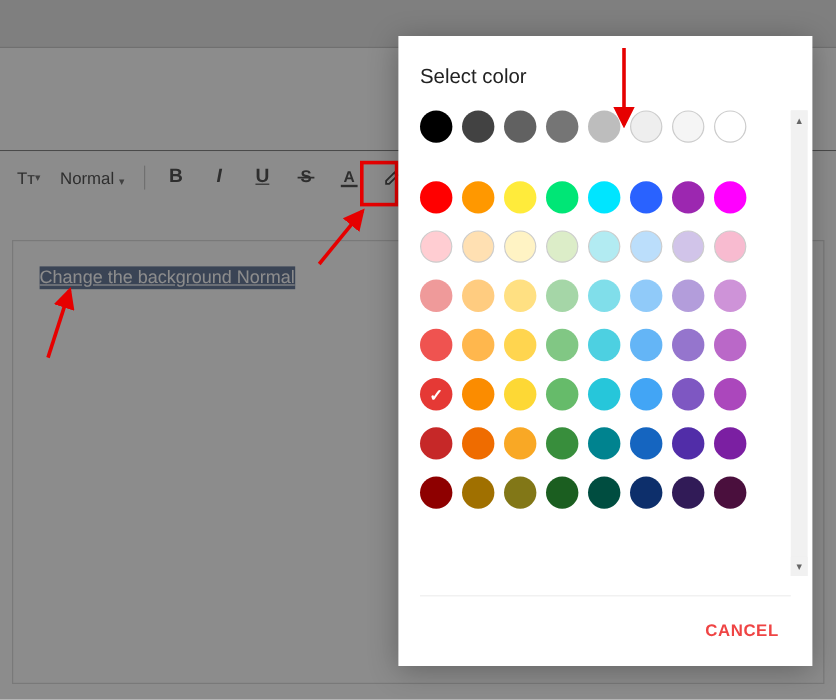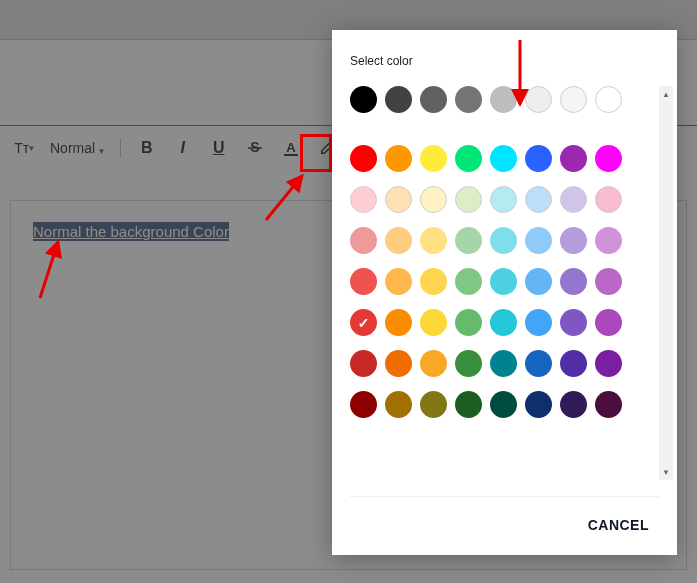--- a/index.html
+++ b/index.html
@@ -11,32 +11,32 @@
 .toolbar { display: flex; align-items: center; padding: 8px 10px; gap: 8px; background: #fff; position: relative; }
 .tb-btn { display: flex; align-items: center; justify-content: center; width: 28px; height: 28px; color: #555; cursor: pointer; }
 .tb-sep { width: 1px; height: 20px; background: #ccc; margin: 0 4px; }
 .format-dd { display: flex; align-items: flex-end; gap: 4px; color: #555; font-size: 14px; padding: 0 4px; }
 .caret { font-size: 9px; color: #777; }
 .red-box { position: absolute; border: 3px solid #e60000; z-index: 6; pointer-events: none; }
 .editor { margin: 30px 10px 0 10px; background: #fff; min-height: 370px; padding: 22px; border: 1px solid #ddd; }
 .sel-text { background: #6b7c9c; color: #fff; text-decoration: underline; font-size: 15px; padding: 1px 0; }
 .arrow { position: absolute; z-index: 7; pointer-events: none; }
 .dialog { position: absolute; top: 30px; left: 332px; width: 345px; height: 525px; background: #fff; box-shadow: 0 4px 24px rgba(0,0,0,0.3); z-index: 10; padding: 24px 18px 16px 18px; display: flex; flex-direction: column; }
-.dlg-title { font-size: 12px; color: #222; margin-bottom: 18px; }
+.dlg-title { font-size: 17px; color: #222; margin-bottom: 18px; }
 .palette-wrap { position: relative; flex: 1; }
 .palette { display: flex; flex-direction: column; gap: 14px; }
 .row { display: flex; gap: 8px; }
 .sw { width: 27px; height: 27px; border-radius: 50%; cursor: pointer; position: relative; }
 .sw.bordered { border: 1px solid #ccc; }
 .sw.selected::after { content: "✓"; color: #fff; font-size: 14px; font-weight: bold; position: absolute; top: 50%; left: 50%; transform: translate(-50%, -50%); }
 .scrollbar { position: absolute; right: -14px; top: 0; width: 14px; height: 100%; background: #f1f1f1; }
 .scroll-up, .scroll-down { height: 16px; display: flex; align-items: center; justify-content: center; font-size: 9px; color: #666; background: #f1f1f1; }
 .scroll-track { position: absolute; top: 16px; bottom: 16px; left: 0; right: 0; }
 .dlg-footer { border-top: 1px solid #eee; margin-top: 16px; padding-top: 14px; text-align: right; }
-.cancel-btn { color: #0f172a; font-weight: 600; font-size: 14px; letter-spacing: 0.5px; background: none; border: none; cursor: pointer; padding: 6px 10px; }
+.cancel-btn { color: #ef4444; font-weight: 600; font-size: 14px; letter-spacing: 0.5px; background: none; border: none; cursor: pointer; padding: 6px 10px; }
 </style>
 </head>
 <body>
 
 <div class="top-band"></div>
 <div class="gap"></div>
 <div class="divider-line"></div>
 
 <div class="toolbar">
   <div class="tb-btn">
@@ -70,21 +70,21 @@
       </svg>
   </div>
   <div class="tb-btn" style="position:relative;">
     <svg width="18" height="18" viewBox="0 0 24 24">
         <path fill="#555" d="M18.85 8.54l-3.39-3.39c-.39-.39-1.02-.39-1.41 0L4 15.2V20h4.8l10.05-10.05c.39-.39.39-1.02 0-1.41zM7.97 18H6v-1.97l8.08-8.08 1.97 1.97L7.97 18z"></path>
       </svg>
   </div>
 </div>
 
 <div class="editor">
-  <span class="sel-text">Normal the background Color</span>
+  <span class="sel-text">Change the background Normal</span>
 </div>
 
 <div class="overlay"></div>
 
 <div class="red-box" style="top:134px;left:300px;width:32px;height:38px;"></div>
 
 <svg class="arrow" style="top:168px;left:258px;width:60px;height:60px;">
   <defs>
       <marker id="ah1" markerWidth="6" markerHeight="6" refX="5" refY="3" orient="auto">
         <path d="M0,0 L6,3 L0,6 Z" fill="#e60000"></path>

